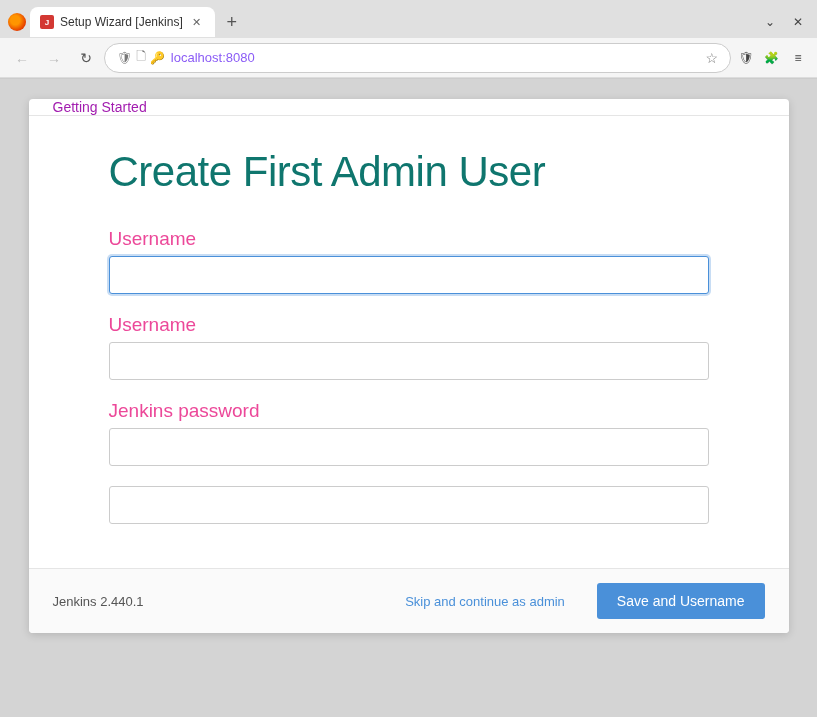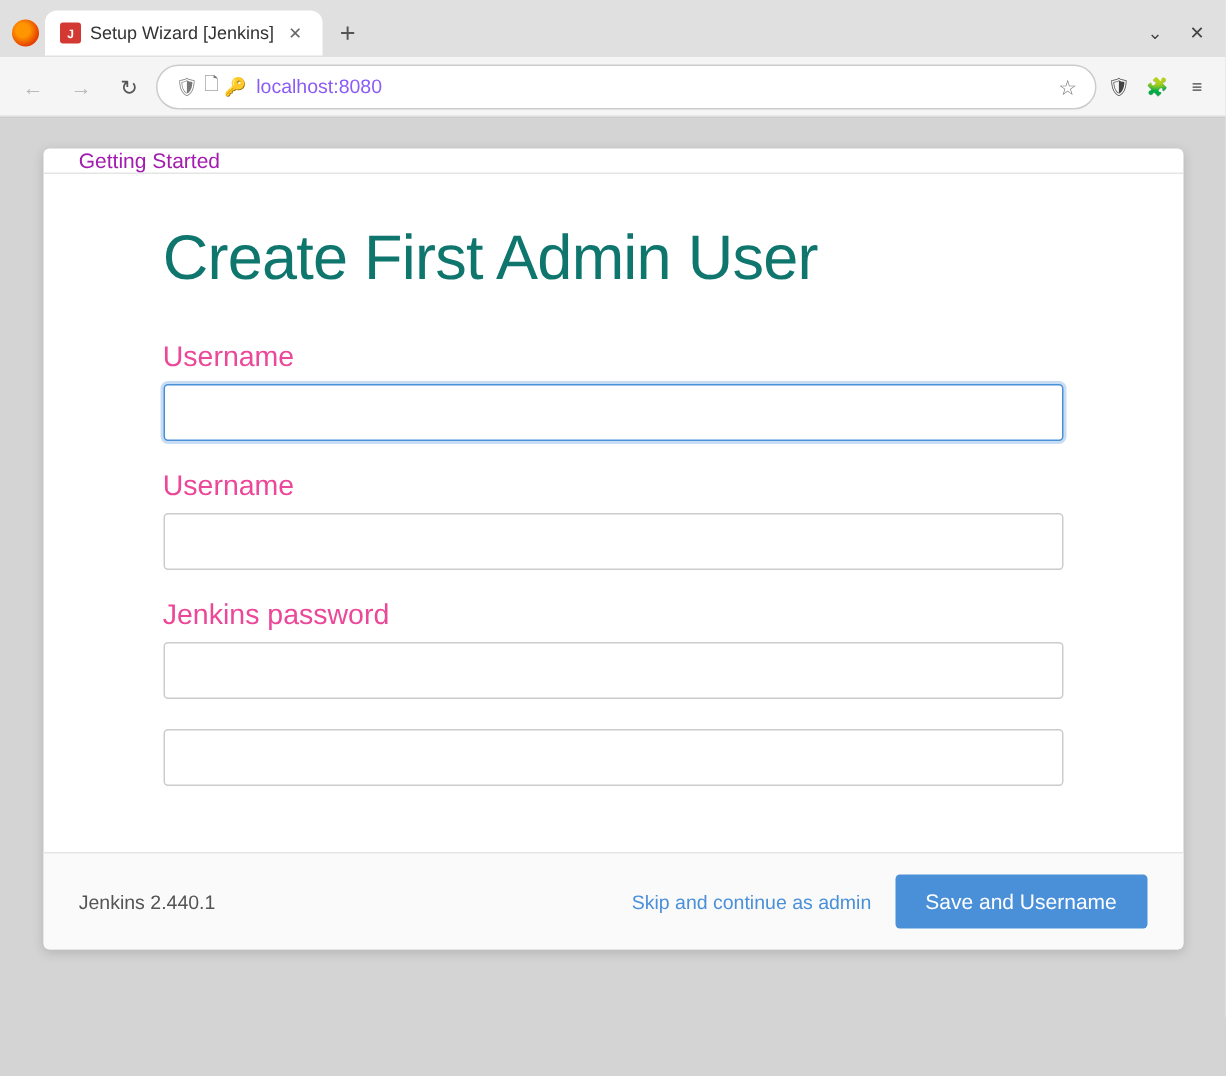--- a/index.html
+++ b/index.html
@@ -241,21 +241,21 @@
     }
 
     .version-text {
       font-size: 13px;
       color: #555;
     }
 
     .footer-actions {
       display: flex;
       align-items: center;
-      gap: 12px;
+      gap: 28px;
     }
 
     .skip-link {
       font-size: 13px;
       color: #4a90d9;
       text-decoration: none;
       cursor: pointer;
       background: none;
       border: none;
       padding: 8px 4px;

